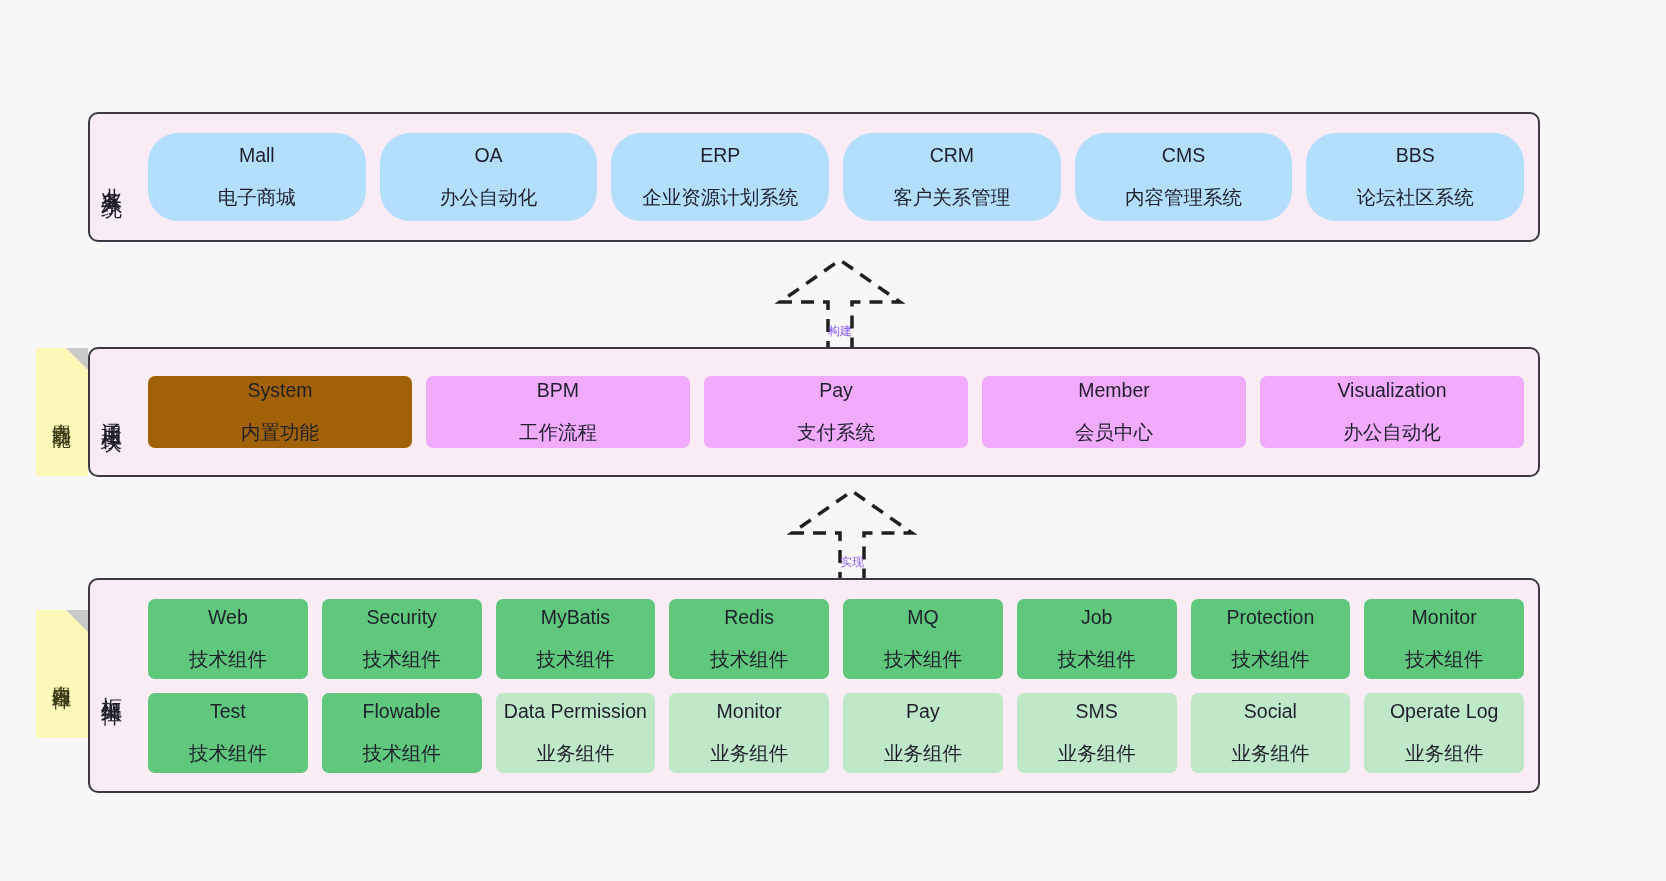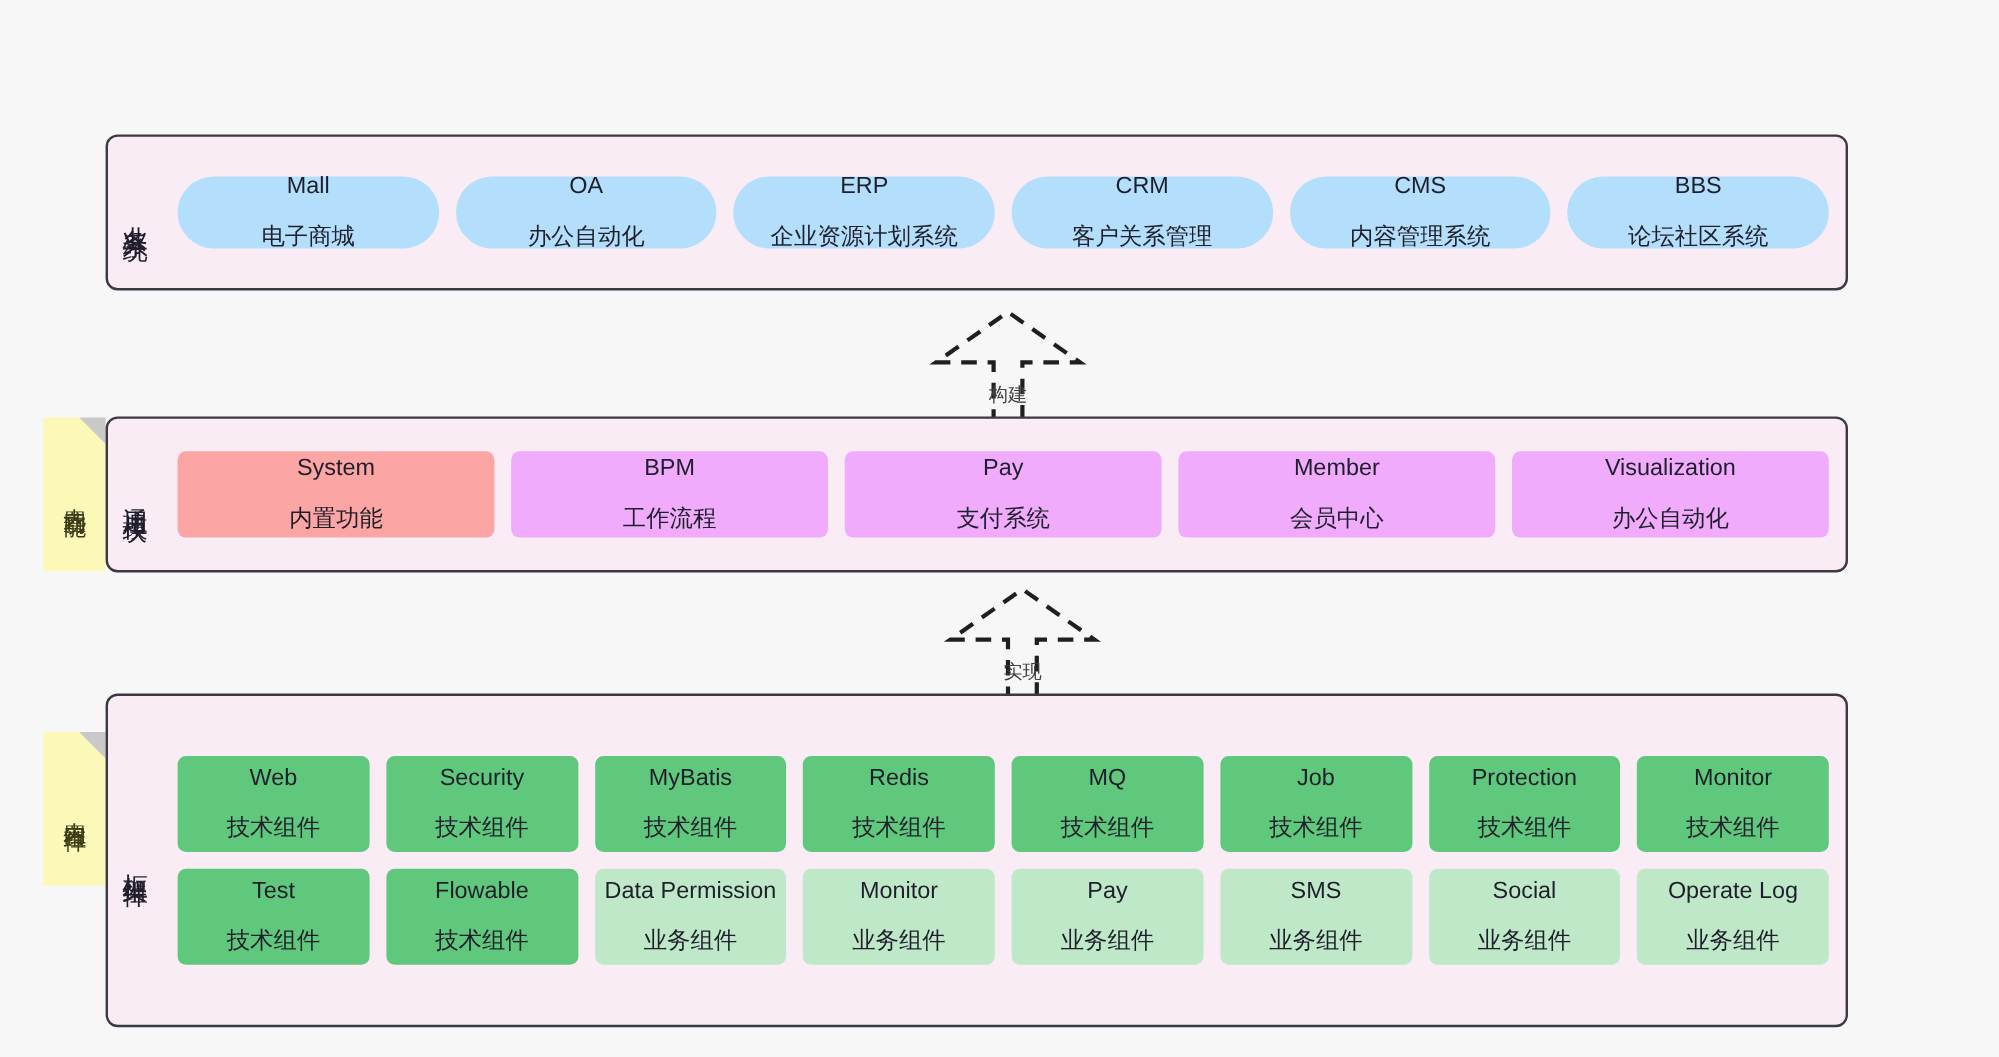--- a/index.html
+++ b/index.html
@@ -56,33 +56,33 @@
     text-align: center;
     color: #1f1f2b;
     line-height: 1.32;
     user-select: none;
   }
   .card .en { font-size: 19.5px; }
   .card .cn { font-size: 19.5px; margin-top: 16px; }
 
   
   .c-blue        { background: #b3dffc; }
-  .c-red         { background: #fca5a5; }
+  .c-red         { background: #a16207; }
   .c-pink        { background: #f0abfc; }
   .c-green       { background: #5fc87d; }
   .c-lightgreen  { background: #bfe8c9; }
 
   
   #layer-business { left: 88px;  top: 112px; width: 1452px; height: 130px; }
-  #layer-business .card { height: 60px; border-radius: 30px; }
+  #layer-business .card { height: 88px; border-radius: 30px; }
 
   #layer-common   { left: 88px;  top: 347px; width: 1452px; height: 130px; }
   #layer-common .card { height: 72px; }
 
-  #layer-framework{ left: 88px;  top: 578px; width: 1452px; height: 278px; }
+  #layer-framework{ left: 88px;  top: 578px; width: 1452px; height: 215px; }
   #layer-framework .card { height: 80px; }
 
   
   .sticky {
     position: absolute;
     width: 52px;
     background: #fcf8b8;
     color: #3b3b17;
     font-size: 19px;
     writing-mode: vertical-rl;
@@ -108,22 +108,22 @@
   .arrow-wrap {
     position: absolute;
     width: 160px; height: 100px;
   }
   .arrow-wrap svg { position: absolute; inset: 0; }
   .arrow-label {
     position: absolute;
     left: 0; right: 0;
     bottom: 16px;
     text-align: center;
-    font-size: 16px;
-    color: #404040;
+    font-size: 12px;
+    color: #8b5cf6;
     user-select: none;
   }
   #arrow-build   { left: 760px; top: 256px; }
   #arrow-impl    { left: 772px; top: 487px; }
 </style>
 </head>
 <body>
 
 <div id="canvas">
 

